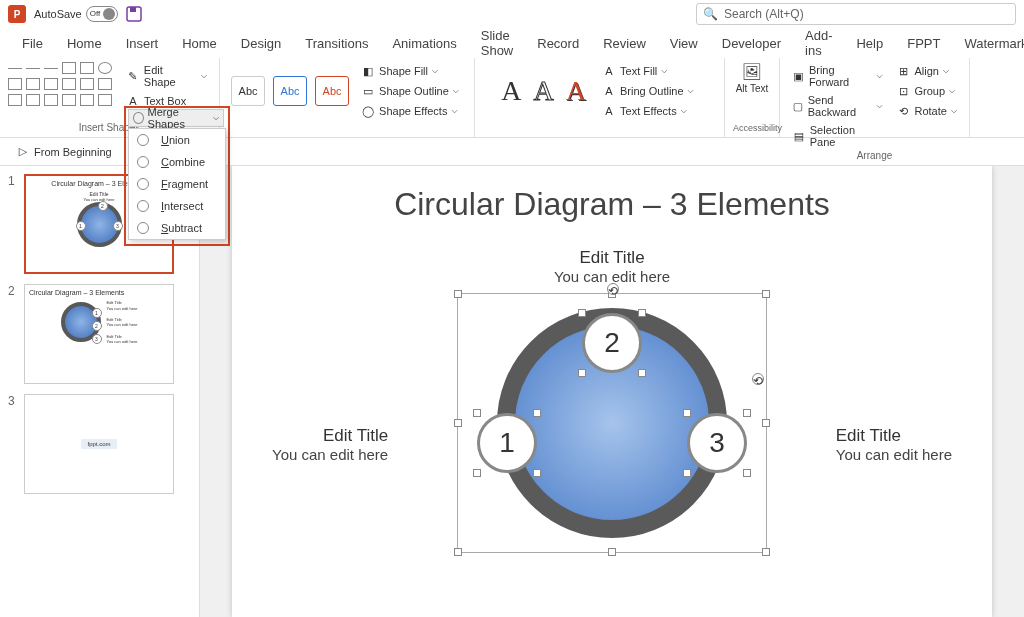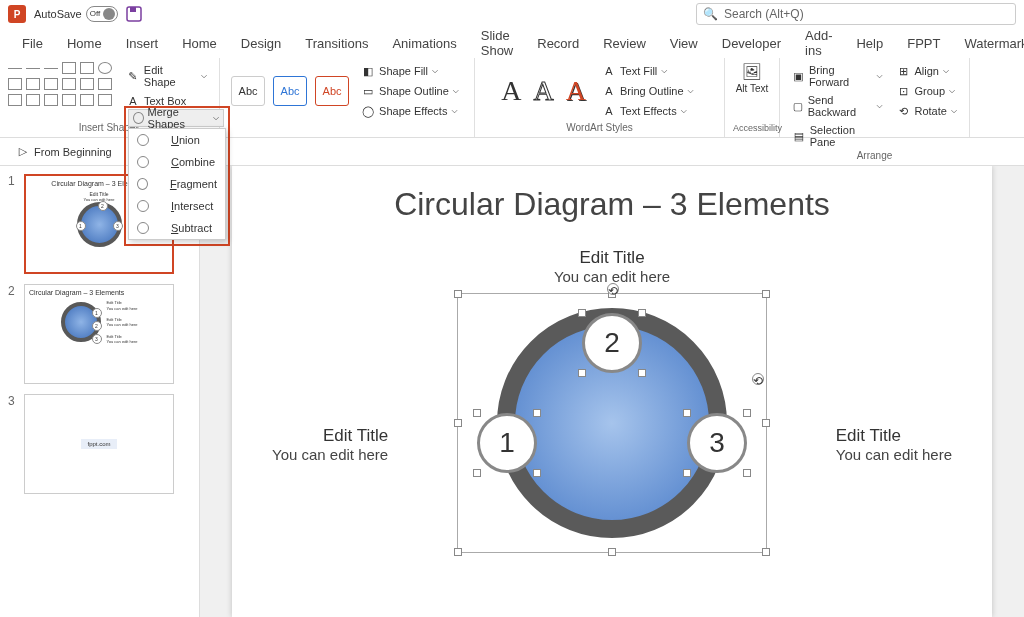--- a/index.html
+++ b/index.html
@@ -48,21 +48,21 @@
 .handle{width:8px;height:8px;background:#fff;border:1px solid #888;position:absolute;}
 .big-circ{width:230px;height:230px;background:radial-gradient(circle,#a6c4ec,#4a7cc8);border-radius:50%;border:18px solid #5a5a5a;position:absolute;left:75px;top:65px;}
 .num-circ{width:60px;height:60px;background:#fff;border:3px solid #888;border-radius:50%;position:absolute;display:flex;align-items:center;justify-content:center;font-size:28px;color:#333;}
 .rot-handle{width:12px;height:12px;border:1px solid #888;border-radius:50%;background:#fff;position:absolute;}
 .label-block{position:absolute;font-size:16px;color:#333;text-align:center;}
 .label-title{font-size:17px;}
 .label-sub{font-size:15px;color:#444;}
 .merge-highlight{position:absolute;border:2px solid #d04524;left:124px;top:106px;width:106px;height:140px;pointer-events:none;z-index:50;}
 .merge-btn{position:absolute;left:128px;top:109px;width:96px;height:18px;background:#eee;border:1px solid #ccc;display:flex;align-items:center;gap:4px;padding:0 4px;font-size:11px;z-index:51;}
 .merge-menu{position:absolute;left:128px;top:128px;width:98px;background:#fff;border:1px solid #ccc;box-shadow:2px 2px 6px rgba(0,0,0,0.2);z-index:51;}
-.menu-item{padding:5px 8px;font-size:11px;display:flex;align-items:center;gap:22px;cursor:pointer;}
+.menu-item{padding:5px 8px;font-size:11px;display:flex;align-items:center;gap:12px;cursor:pointer;}
 .menu-icon{width:12px;height:12px;border:1px solid #888;border-radius:50%;}
 .caret{font-size:8px;}
 .ico{width:14px;height:14px;display:inline-flex;align-items:center;justify-content:center;font-size:11px;}
 .alt-text{display:flex;flex-direction:column;align-items:center;gap:2px;font-size:10px;}
 </style>
 </head>
 <body>
 
 <div class="titlebar">
   <div class="pp-icon">P</div>
@@ -181,21 +181,20 @@
             <span>Bring Outline</span>
             <span class="caret">⌵</span>
           </div>
         <div class="ribbon-item">
             <span class="ico">A</span>
             <span>Text Effects</span>
             <span class="caret">⌵</span>
           </div>
       </div>
     </div>
-    <div class="group-label">WordArt Styles</div>
   </div>
 
   <div class="group" style="width:55px;">
     <div class="alt-text">
       <span style="font-size:16px;">🖼</span>
       <span>Alt Text</span>
     </div>
     <div class="group-label" style="font-size:9px;">Accessibility</div>
   </div>
 

